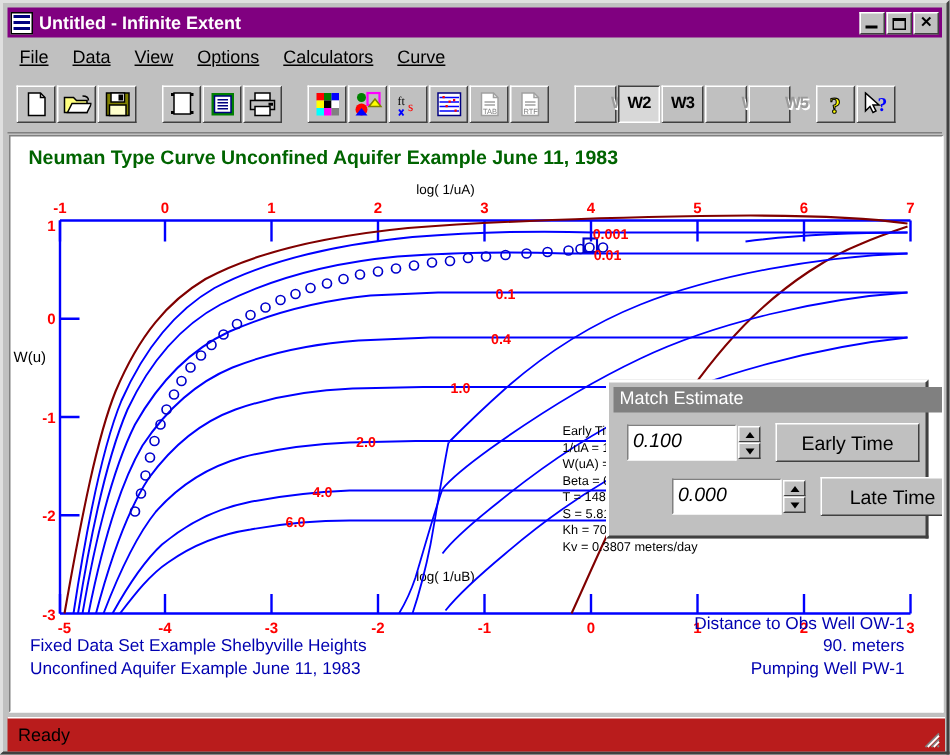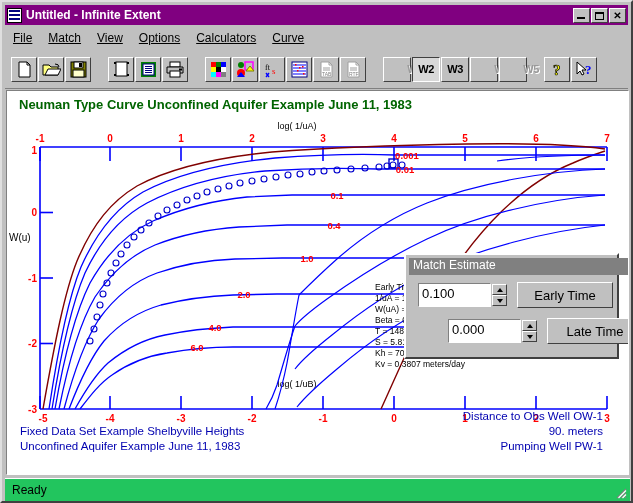--- a/index.html
+++ b/index.html
@@ -118,21 +118,21 @@
     box-sizing:border-box;font-size:9px;font-weight:bold;line-height:11px;
     text-align:center;color:#000;
   }
   .dlg-row{position:absolute;display:flex;align-items:center;}
   .dlg-row.r1{left:12px;top:27px;}
   .dlg-row.r2{left:12px;top:63px;padding-left:30px;}
   .spin-field{
     width:73px;height:24px;background:#ffffff;box-sizing:border-box;
     border-top:1px solid #808080;border-left:1px solid #808080;
     border-right:1px solid #ffffff;border-bottom:1px solid #ffffff;
-    font-size:13px;color:#000;padding:2px 0 0 3px;
+    font-size:13px;color:#000;padding:2px 0 0 3px;font-style:italic;
   }
   .spin-btns{display:flex;flex-direction:column;margin-left:1px;}
   .spin-b{
     width:15px;height:11px;background:#c0c0c0;box-sizing:border-box;
     border-top:1px solid #ffffff;border-left:1px solid #ffffff;
     border-right:1px solid #404040;border-bottom:1px solid #404040;
     display:flex;align-items:center;justify-content:center;
   }
   .spin-b .ar{width:0;height:0;border-left:3px solid transparent;border-right:3px solid transparent;}
   .spin-b.up .ar{border-bottom:4px solid #000;}
@@ -140,21 +140,21 @@
   .dlg-btn{
     margin-left:10px;width:96px;height:26px;background:#c0c0c0;
     box-sizing:border-box;
     border-top:1px solid #ffffff;border-left:1px solid #ffffff;
     border-right:1px solid #404040;border-bottom:1px solid #404040;
     font-size:13px;color:#000;display:flex;align-items:center;justify-content:center;
   }
   
   .statusbar{
     position:absolute;left:3px;top:476px;width:625px;height:22px;
-    background:#22c55e;display:flex;align-items:center;
+    background:#b91c1c;display:flex;align-items:center;
     border-top:1px solid #ffffff;
   }
   .status-text{font-size:12px;color:#000;margin-left:7px;}
   .grip{
     position:absolute;right:3px;bottom:2px;width:14px;height:14px;
   }
 </style>
 </head>
 <body>
 
@@ -169,21 +169,21 @@
     <div class="tb-title">Untitled - Infinite Extent</div>
     <div class="tb-btns">
       <div class="tb-btn min"></div>
       <div class="tb-btn max"></div>
       <div class="tb-btn close">✕</div>
     </div>
   </div>
 
   <div class="menubar">
     <div class="menu-item"><u>File</u></div>
-    <div class="menu-item"><u>Match</u></div>
+    <div class="menu-item"><u>Data</u></div>
     <div class="menu-item"><u>View</u></div>
     <div class="menu-item"><u>Options</u></div>
     <div class="menu-item"><u>Calculators</u></div>
     <div class="menu-item"><u>Curve</u></div>
   </div>
 
   <div class="toolbar">
 
     <div class="tgroup">
       <div class="tbtn">

